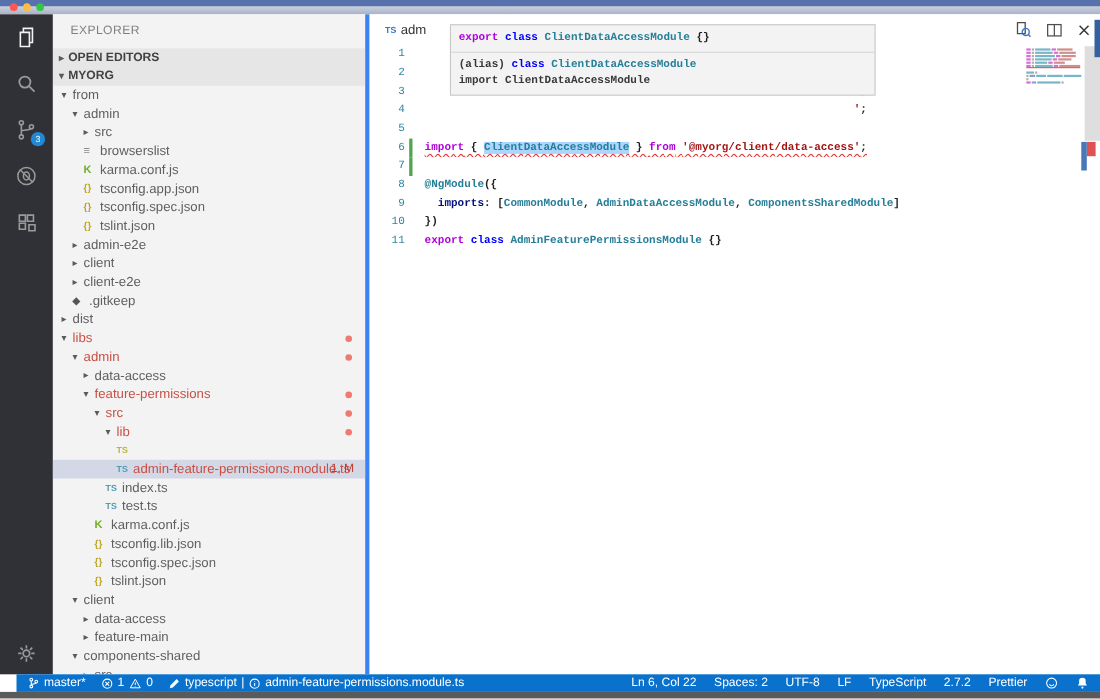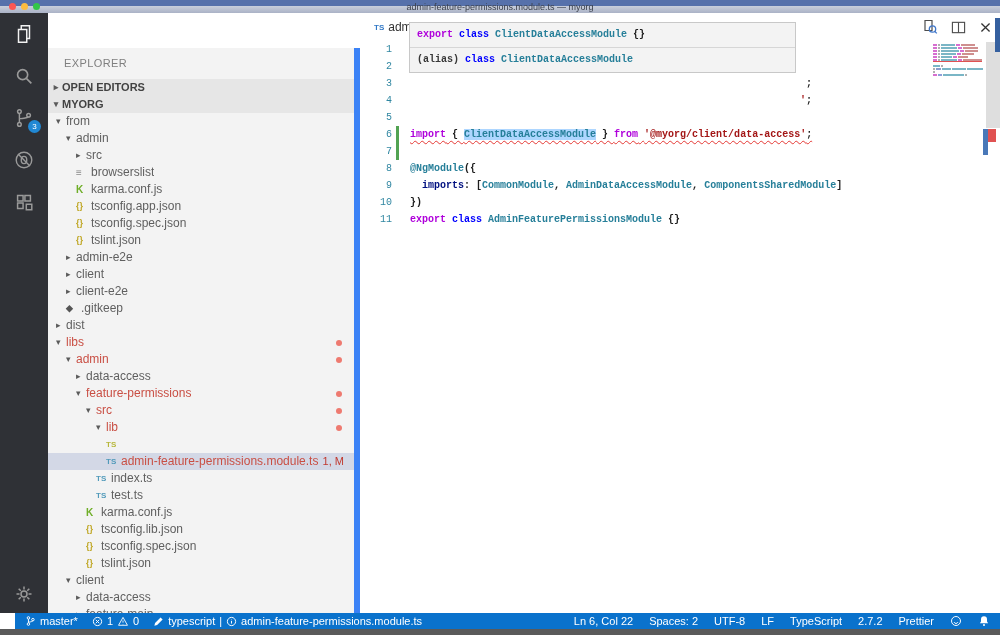--- a/index.html
+++ b/index.html
@@ -21,21 +21,21 @@
 
   
   .activitybar { width:48px; background:#2f3136; display:flex; flex-direction:column; align-items:center; position:relative; }
   .ab-item { width:48px; height:42px; display:flex; align-items:center; justify-content:center; position:relative; color:#9a9a9a; }
   .ab-item.active { color:#f2f2f2; }
   .ab-badge { position:absolute; right:7px; bottom:6px; background:#2188d4; color:#fff; font-size:8px;
               width:13px; height:13px; border-radius:50%; display:flex; align-items:center; justify-content:center; }
   .ab-bottom { position:absolute; bottom:10px; left:0; width:48px; display:flex; justify-content:center; color:#9a9a9a; }
 
   
-  .sidebar { width:312px; background:#f3f3f3; border-right:6px solid #3b82f6; overflow:hidden; font-size:12px; color:#5f5f5f;margin-top:35px; }
+  .sidebar { width:288px; background:#f3f3f3; border-right:4px solid #3b82f6; overflow:hidden; font-size:12px; color:#5f5f5f; }
   .sb-title { height:31px; line-height:31px; padding-left:16px; font-size:11px; color:#7f7f7f; letter-spacing:.4px; }
   .sec { height:17px; line-height:17px; background:#e6e6e6; font-size:11px; font-weight:bold; color:#424242; display:flex; align-items:center; }
   .sec .tree-arrow { width:12px; text-align:center; }
   .sec { padding-left:2px; }
   .tree-row { height:17px; line-height:17px; display:flex; align-items:center; white-space:nowrap; position:relative; }
   .tree-row.selected { background:#d3d8e6; }
   .tree-arrow { color:#5a5a5a; font-size:9px; width:10px; flex:none; }
   .tree-label { color:#5f5f5f; overflow:hidden; text-overflow:ellipsis; }
   .tree-label.red { color:#c94f44; }
   .fi { display:inline-block; width:15px; flex:none; font-weight:bold; font-size:8px; font-family:"Liberation Sans",sans-serif; }
@@ -93,21 +93,20 @@
   .bottom-strip { position:absolute; left:0; right:0; bottom:0; height:6px; background:#5a5a5a; }
 </style>
 </head>
 <body>
 
 <div class="window">
 
   <div class="titlebar">
     <div class="tb-strip"></div>
     <div class="tb-band"></div>
-    <div class="wtitle">admin-feature-permissions.module.ts — myorg</div>
     <div class="traffic">
       <span class="light red"></span>
       <span class="light yellow"></span>
       <span class="light green"></span>
     </div>
   </div>
 
   <div class="main">
 
     <div class="activitybar">
@@ -410,21 +409,21 @@
         <div class="ruler"></div>
         <div class="ruler-err"></div>
         <div class="ruler-sel"></div>
       </div>
       <div class="edge-sliver"></div>
     </div>
   </div>
 
   <div class="hover">
     <div class="hover-sec" id="hover-sig"><span class="tk-kw">export</span><span class="tk-pun"> </span><span class="tk-kw2">class</span><span class="tk-pun"> </span><span class="tk-type">ClientDataAccessModule</span><span class="tk-pun"> {}</span></div>
-    <div class="hover-sec" id="hover-alias"><div><span class="tk-plain">(alias) </span><span class="tk-kw2">class</span><span class="tk-pun"> </span><span class="tk-type">ClientDataAccessModule</span></div></div>
+    <div class="hover-sec" id="hover-alias"><div><span class="tk-plain">(alias) </span><span class="tk-kw2">class</span><span class="tk-pun"> </span><span class="tk-type">ClientDataAccessModule</span></div><div><span class="tk-plain">import</span><span class="tk-plain"> ClientDataAccessModule</span></div></div>
   </div>
 
   <div class="statusbar">
     <div class="sb-seg">
       <span class="sb-ico">
         <svg width="11" height="12" viewBox="0 0 16 16" fill="none" stroke="#fff" stroke-width="1.4">
           <circle cx="5" cy="3.5" r="1.8"></circle>
             <circle cx="5" cy="12.5" r="1.8"></circle>
             <circle cx="11.5" cy="6" r="1.8"></circle>
           <path d="M5 5.3v5.4M5 9c0 1.5 6.5-.5 6.5-1.2"></path>

